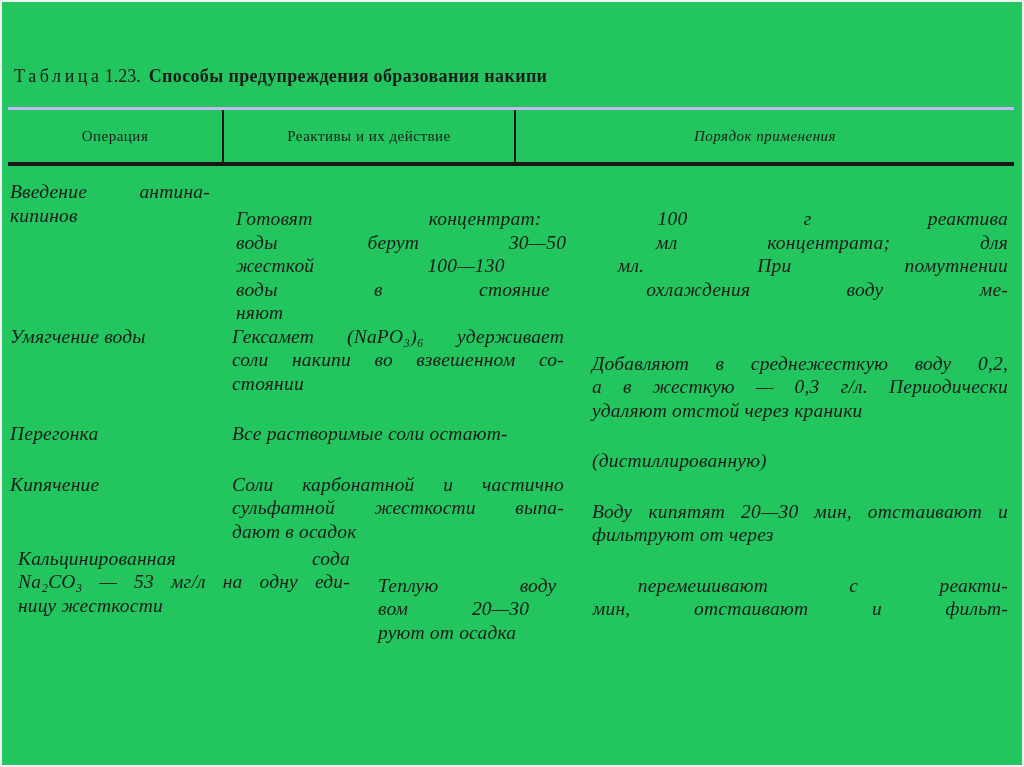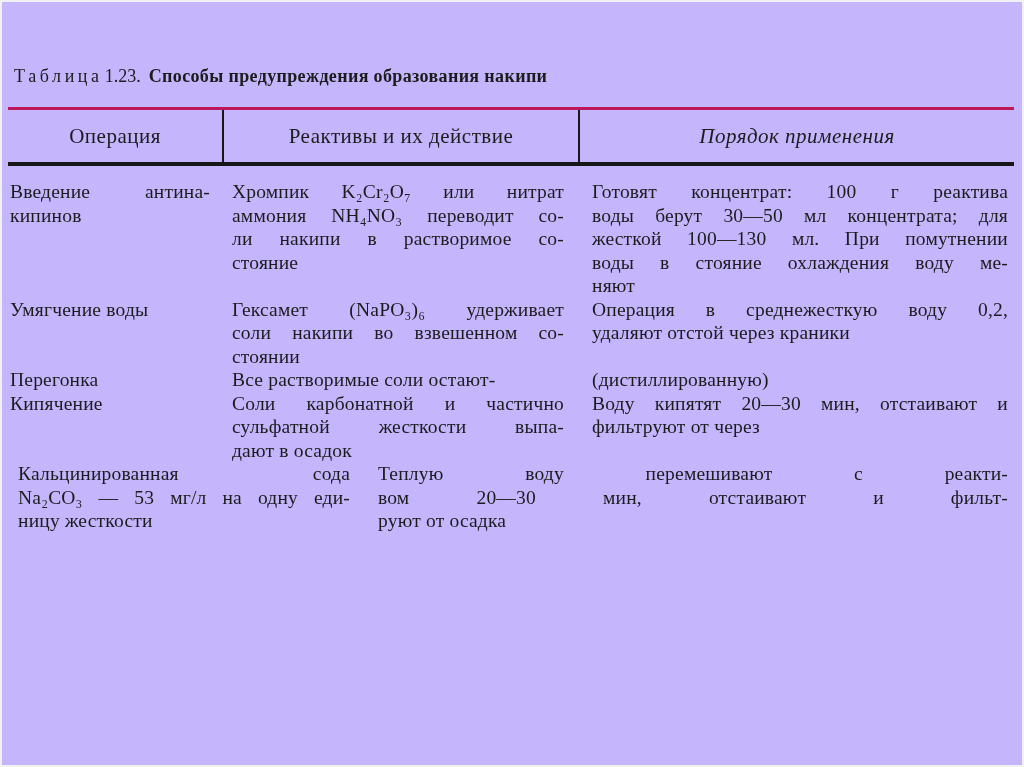--- a/index.html
+++ b/index.html
@@ -1,53 +1,53 @@
 <!DOCTYPE html>
 <html><head>
 <meta charset="utf-8">
 <style>
   html,body { margin:0; padding:0; background:#ffffff; }
   .page {
     position:relative;
     width:1024px; height:767px;
-    background:#c4b5fd;
+    background:#22c55e;
     box-shadow: inset 0 0 0 2px #f1f1f3;
     font-family:"Liberation Serif","DejaVu Serif",serif;
     color:#1c1c1c;
     overflow:hidden;
   }
   .caption {
     position:absolute; left:14px; top:66px;
     font-size:18px; white-space:nowrap;
   }
   .cap-word { letter-spacing:0.20em; }
   .cap-num  { margin-left:2px; }
   .cap-title{ font-weight:bold; margin-left:8px; letter-spacing:0.02em; }
 
   .table { position:absolute; left:8px; top:107px; width:1006px; }
   .thead {
     display:flex; align-items:center;
     height:52px;
-    border-top:3px solid #be185d;
+    border-top:3px solid #c4b5fd;
     border-bottom:4px solid #171717;
-    font-size:21px; letter-spacing:0.5px;
+    font-size:15px; letter-spacing:0.5px;
   }
   .th { text-align:center; box-sizing:border-box; align-self:stretch;
         display:flex; align-items:center; justify-content:center; }
   .th.c1 { width:214px; }
-  .th.c2 { width:356px; border-left:2px solid #171717; }
+  .th.c2 { width:292px; border-left:2px solid #171717; }
   .th.c3 { flex:1;      border-left:2px solid #171717;font-style:italic; }
 
   .tbody { padding-top:14px; font-size:19.5px; line-height:23.5px;
            letter-spacing:0.2px; }
   .trow { display:flex; align-items:flex-start; }
-  .td { box-sizing:border-box; }
+  .td { box-sizing:border-box;font-style:italic; }
   .td.c1 { width:214px; padding-left:2px;  padding-right:12px; }
   .td.c2 { width:356px; padding-left:10px; padding-right:14px; }
-  .td.c3 { flex:1;      padding-left:14px; padding-right:6px;  }
+  .td.c3 { flex:1;      padding-left:14px; padding-right:6px;margin-top:27px;  }
 
   .line { text-align:justify; text-align-last:justify; }
   .line:last-child { text-align-last:left; }
 </style>
 </head>
 <body>
 
 <div class="page">
   <div class="caption">
     <span class="cap-word">Таблица</span><span class="cap-num">1.23.</span><span class="cap-title">Способы предупреждения образования накипи</span>
@@ -58,45 +58,40 @@
       <div class="th c1">Операция</div>
       <div class="th c2">Реактивы и их действие</div>
       <div class="th c3">Порядок применения</div>
     </div>
     <div class="tbody" id="tbody">
         <div class="trow">
           <div class="td c1">
             <div class="line">Введение антина-</div>
             <div class="line">кипинов</div>
           </div>
-          <div class="td c2">
-            <div class="line">Хромпик K₂Cr₂O₇ или нитрат</div>
-            <div class="line">аммония NH₄NO₃ переводит со-</div>
-            <div class="line">ли накипи в растворимое со-</div>
-            <div class="line">стояние</div>
-          </div>
           <div class="td c3">
             <div class="line">Готовят концентрат: 100 г реактива</div>
             <div class="line">воды берут 30—50 мл концентрата; для</div>
             <div class="line">жесткой 100—130 мл. При помутнении</div>
             <div class="line">воды в стояние охлаждения воду ме-</div>
             <div class="line">няют</div>
           </div>
         </div>
         <div class="trow">
           <div class="td c1">
             <div class="line">Умягчение воды</div>
           </div>
           <div class="td c2">
             <div class="line">Гексамет (NaPO₃)₆ удерживает</div>
             <div class="line">соли накипи во взвешенном со-</div>
             <div class="line">стоянии</div>
           </div>
           <div class="td c3">
-            <div class="line">Операция в среднежесткую воду 0,2,</div>
+            <div class="line">Добавляют в среднежесткую воду 0,2,</div>
+            <div class="line">а в жесткую — 0,3 г/л. Периодически</div>
             <div class="line">удаляют отстой через краники</div>
           </div>
         </div>
         <div class="trow">
           <div class="td c1">
             <div class="line">Перегонка</div>
           </div>
           <div class="td c2">
             <div class="line">Все растворимые соли остают-</div>
           </div>

